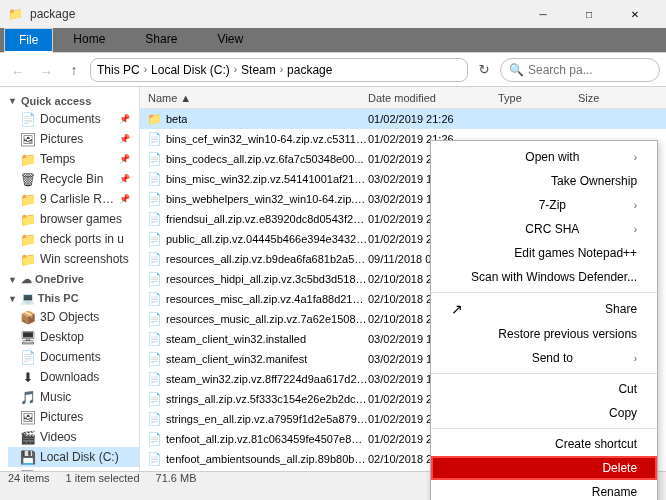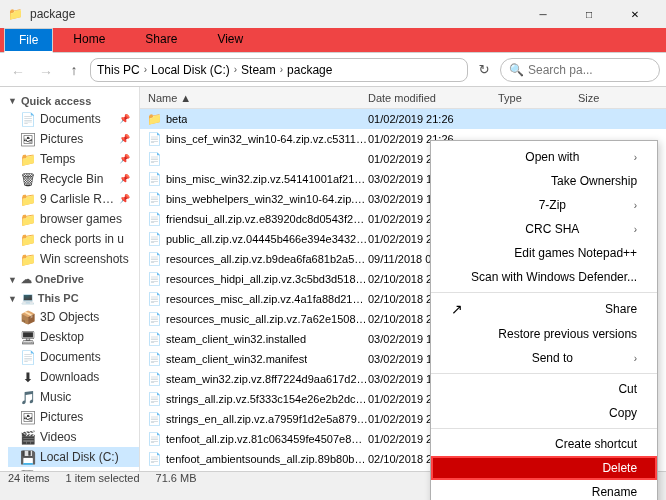--- a/index.html
+++ b/index.html
@@ -7,21 +7,21 @@
 
     
     .title-bar { background: #f0f0f0; height: 28px; display: flex; align-items: center; padding: 0 8px; justify-content: space-between; }
     .title-bar-left { display: flex; align-items: center; gap: 6px; }
     .title-bar-icon { width: 16px; height: 16px; display: flex; align-items: center; justify-content: center; }
     .title-bar-title { font-size: 12px; color: #333; }
     .title-bar-controls { display: flex; gap: 0; }
     .title-btn { width: 46px; height: 28px; border: none; background: transparent; cursor: pointer; font-size: 10px; display: flex; align-items: center; justify-content: center; }
 
     
-    .ribbon { background: #ef4444; border-bottom: 1px solid #d0d0d0; }
+    .ribbon { background: #737373; border-bottom: 1px solid #d0d0d0; }
     .ribbon-tabs { display: flex; padding: 0 4px; }
     .ribbon-tab { padding: 4px 20px; font-size: 12px; cursor: pointer; border-bottom: 2px solid transparent; }
     .ribbon-tab.active { background: white; color: #0078d7; border-top: 1px solid #d0d0d0; border-left: 1px solid #d0d0d0; border-right: 1px solid #d0d0d0; border-bottom: 2px solid white; margin-bottom: -1px; }
     .ribbon-tab:first-child { background: #0078d7; color: white; border-radius: 0; padding: 4px 14px; }
 
     
     .address-bar { background: white; border-bottom: 1px solid #d0d0d0; height: 34px; display: flex; align-items: center; padding: 0 6px; gap: 4px; }
     .nav-btn { width: 24px; height: 24px; border: none; background: transparent; cursor: pointer; display: flex; align-items: center; justify-content: center; color: #555; font-size: 14px; border-radius: 3px; }
     .nav-btn.disabled { color: #bbb; cursor: default; }
     .address-path { flex: 1; height: 24px; border: 1px solid #c0c0c0; border-radius: 8px; padding: 0 6px; font-size: 12px; display: flex; align-items: center; background: white; gap: 4px; }
@@ -232,20 +232,21 @@
       <span class="file-icon">📄</span>
       <span>bins_cef_win32_win10-64.zip.vz.c5311d96...</span>
     </div>
     <div class="col-date">01/02/2019 21:26</div>
     <div class="col-type" style="font-size:10px;overflow:hidden;text-overflow:ellipsis;white-space:nowrap;"></div>
     <div class="col-size"></div>
   </div>
         <div class="file-row">
     <div class="col-name">
       <span class="file-icon">📄</span>
+      <span>bins_codecs_all.zip.vz.6fa7c50348e00...</span>
     </div>
     <div class="col-date">01/02/2019 21:26</div>
     <div class="col-type" style="font-size:10px;overflow:hidden;text-overflow:ellipsis;white-space:nowrap;"></div>
     <div class="col-size"></div>
   </div>
         <div class="file-row">
     <div class="col-name">
       <span class="file-icon">📄</span>
       <span>bins_misc_win32.zip.vz.54141001af216490...</span>
     </div>

